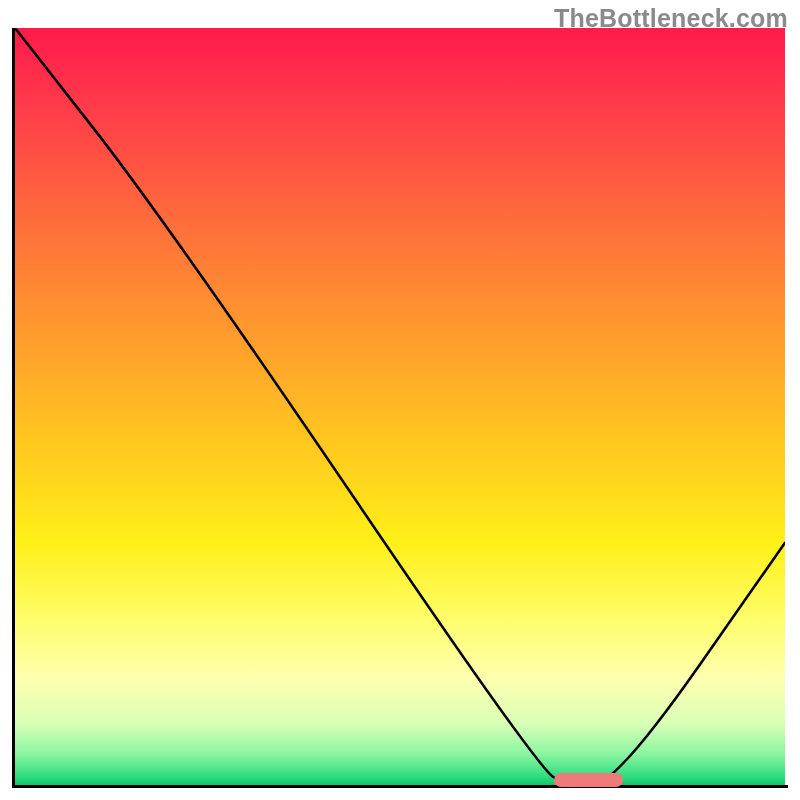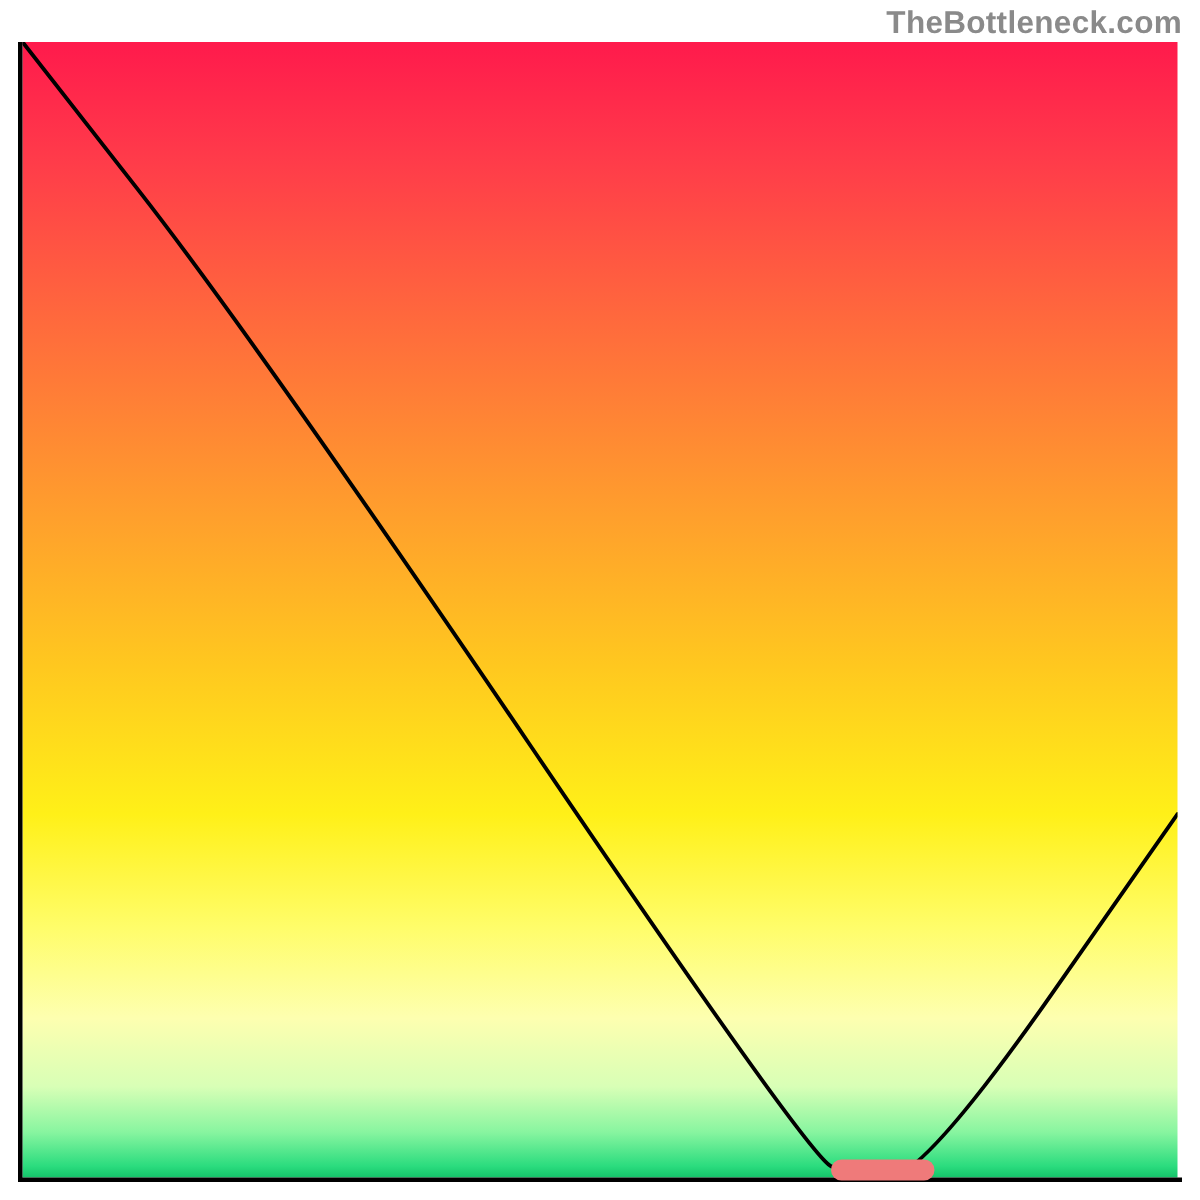--- a/index.html
+++ b/index.html
@@ -41,21 +41,21 @@
       #d8ffb6 92%,
       #88f5a0 96%,
       #2bdc7e 99%,
       #14c46a 100%
     );
   }
   .watermark {
     position: absolute;
     top: 4px;
     right: 12px;
-    font-size: 21px;
+    font-size: 25px;
     font-weight: 600;
     color: #8a8a8a;
     letter-spacing: 0.2px;
   }
   svg.curve {
     position: absolute;
     left: 15px;
     top: 28px;
     width: 770px;
     height: 757px;

